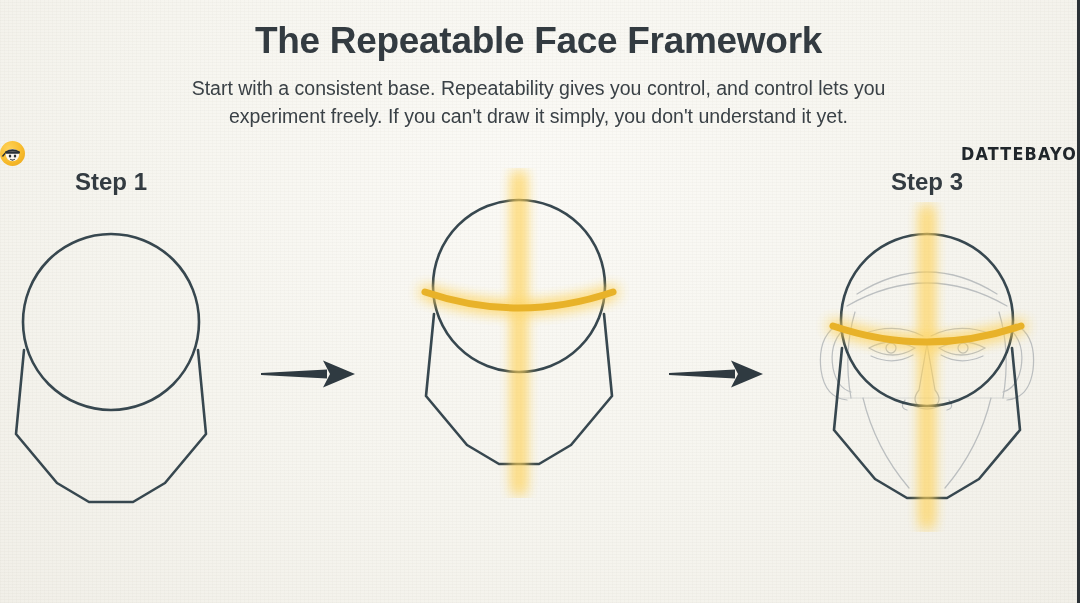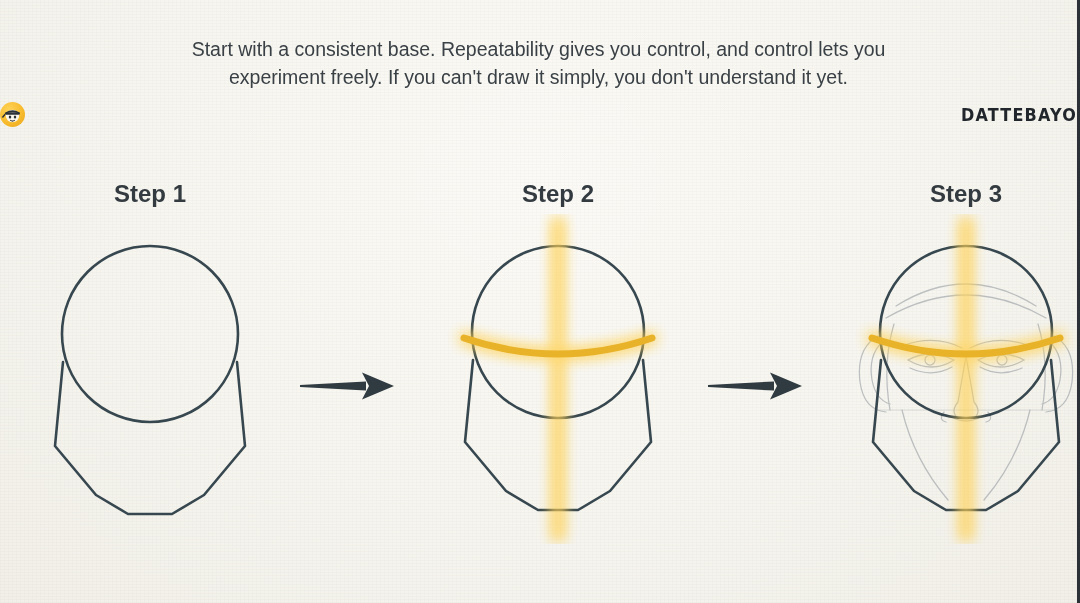--- a/index.html
+++ b/index.html
@@ -48,38 +48,39 @@
   }
   .brand-name{
     font-family:"DejaVu Sans", sans-serif;
     font-size:16px;font-weight:bold;color:#20262b;
     letter-spacing:1.2px;
     transform:scaleY(1.12);
   }
 
   
   .steps{
-    position:absolute;left:0;right:0;top:180px;height:400px;
-    display:flex;align-items:flex-start;justify-content:space-between;
+    position:absolute;left:0;right:0;top:168px;height:400px;
+    display:flex;align-items:flex-start;justify-content:flex-end;
   }
   .step{width:300px;position:relative;text-align:center;}
   .step-label{
     font-size:24px;font-weight:bold;color:#333b41;margin:0 0 6px;
   }
   .step-art{width:300px;height:330px;display:block;margin:0 auto;}
   .arrow{width:108px;height:330px;display:block;margin-top:40px;flex:0 0 auto;}
 </style>
 </head>
 <body>
 
 <div class="slide">
 
   <div class="grain"></div>
 
   <div class="header">
+    <h1 class="title">The Repeatable Face Framework</h1>
     <p class="subtitle">Start with a consistent base. Repeatability gives you control, and control lets you experiment freely. If you can't draw it simply, you don't understand it yet.</p>
 
     <div class="brand">
       <span class="brand-mark">
         <svg width="25" height="25" viewBox="0 0 25 25" aria-hidden="true">
 
           <ellipse cx="12.5" cy="14" rx="6.6" ry="6.2" fill="#fbf7ef"></ellipse>
 
           <path d="M5.4 10.6 Q12.5 5.8 19.6 10.6 L19.6 12.2 Q12.5 7.8 5.4 12.2 Z" fill="#2b3136"></path>
           <rect x="5.2" y="10.3" width="14.6" height="2.5" rx="1.2" fill="#2b3136"></rect>
@@ -111,21 +112,20 @@
     </div>
 
     <svg class="arrow" viewBox="0 0 108 330">
       <g transform="translate(0,166)">
         <path d="M0 -1.1 L66 -4.6 L66 4.6 L0 1.1 Z" fill="#2f3a41"></path>
         <path d="M62 -13.5 L94 0 L62 13.5 L69 0 Z" fill="#2f3a41"></path>
       </g>
     </svg>
 
     <div class="step">
-      <div class="step-label">Step 2</div>
       <svg class="step-art" viewBox="0 0 300 330">
         <defs>
           <filter id="glow2" x="-60%" y="-60%" width="220%" height="220%">
             <feGaussianBlur stdDeviation="7" result="b1"></feGaussianBlur>
             <feMerge>
               <feMergeNode in="b1"></feMergeNode>
                 <feMergeNode in="b1"></feMergeNode>
             </feMerge>
           </filter>
           <linearGradient id="vg2" x1="0" y1="0" x2="1" y2="0">

